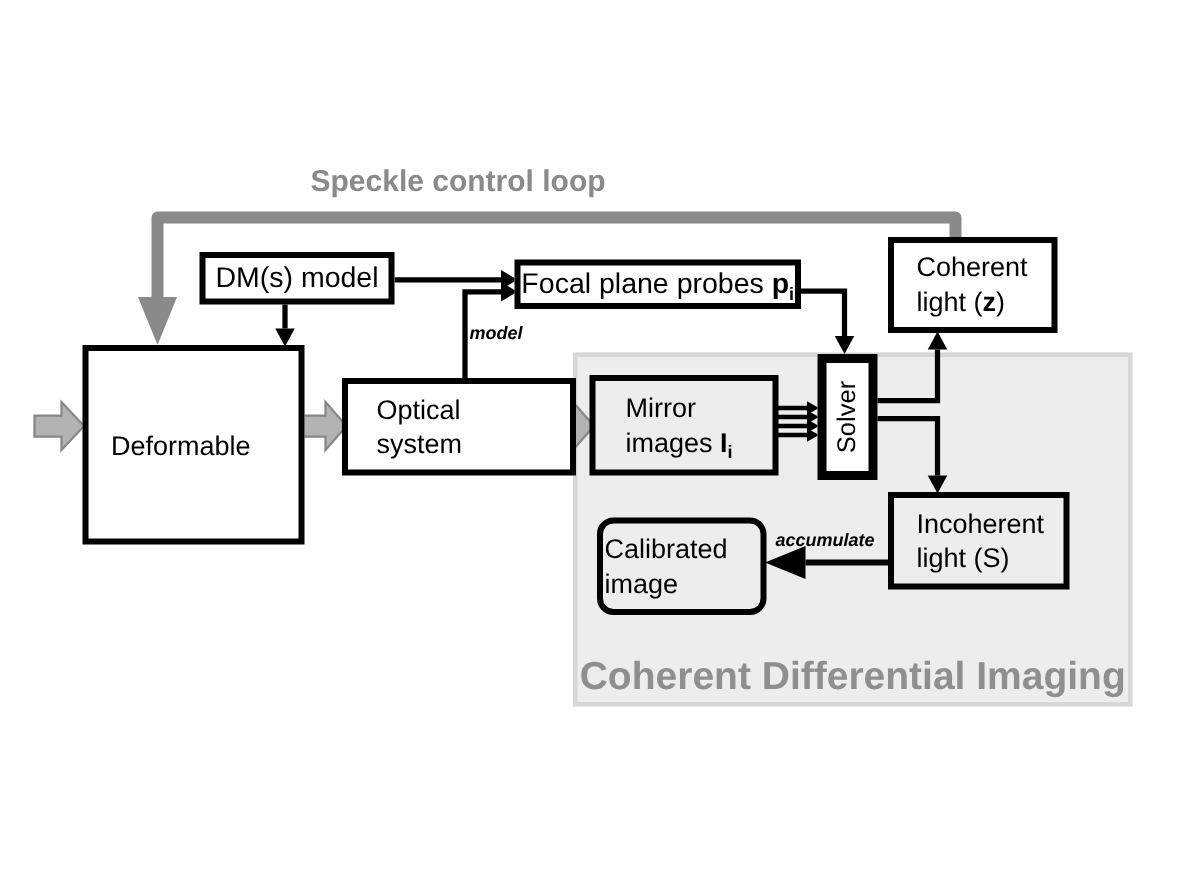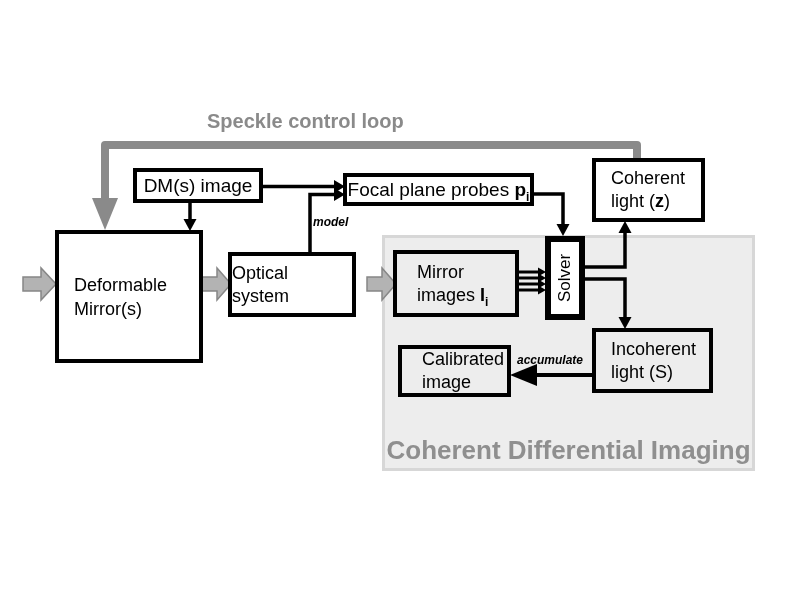--- a/index.html
+++ b/index.html
@@ -39,24 +39,24 @@
   }
   .node.ghost { background: transparent; }
   .node.center { align-items: center; }
   .one-line { font-size: 19px; white-space: nowrap; }
   .two-line { font-size: 18px; line-height: 23px; white-space: nowrap; }
 
   .dm-probes   { left: 133px; top: 168px; width: 130px; height: 35px; }
   .focal       { left: 343px; top: 173px; width: 191px; height: 33px; }
   .coherent    { left: 592px; top: 158px; width: 113px; height: 64px; padding-left: 15px; }
   .deformable  { left: 55px;  top: 230px; width: 148px; height: 133px; padding-left: 15px; line-height: 24px; }
-  .optical     { left: 228px; top: 252px; width: 128px; height: 65px; }
+  .optical     { left: 228px; top: 252px; width: 156px; height: 65px; padding-left: 19px; }
   .output      { left: 393px; top: 250px; width: 126px; height: 67px; padding-left: 20px; }
   .incoherent  { left: 592px; top: 328px; width: 121px; height: 65px; padding-left: 15px; }
-  .calibrated  { left: 398px; top: 345px; width: 113px; height: 52px; padding-left: 20px; }
+  .calibrated  { left: 398px; top: 345px; width: 113px; height: 65px; padding-left: 1px; border-radius: 11px; }
 
   .solver {
     left: 545px; top: 236px; width: 40px; height: 84px;
     border-width: 6px; align-items: center; justify-content: center;
   }
   .solver span {
     transform: rotate(-90deg); font-size: 17px; white-space: nowrap; display: block;
   }
 
   sub { font-size: 12px; line-height: 0; }
@@ -132,38 +132,37 @@
     </g>
     <g>
       <path d="M 593 375 H 537" fill="none" stroke="#000" stroke-width="4"></path>
       <polygon points="537,364 537,386 510,375" fill="#000"></polygon>
     </g>
   </svg>
 
   <div class="abs loop-title">Speckle control loop</div>
 
   <div class="abs node center one-line dm-probes">
-    <span>DM(s) image</span>
+    <span>DM(s) model</span>
   </div>
 
   <div class="abs node center one-line focal">
     <span>
       <span>Focal plane probes</span>
       <b><span>p</span><sub>i</sub></b>
     </span>
   </div>
 
   <div class="abs node two-line coherent">
     <span>Coherent</span>
     <span><span>light (</span><b>z</b><span>)</span></span>
   </div>
 
   <div class="abs node two-line deformable">
     <span>Deformable</span>
-    <span>Mirror(s)</span>
   </div>
 
   <div class="abs node two-line optical">
     <span>Optical</span>
     <span>system</span>
   </div>
 
   <div class="abs node ghost two-line output">
     <span>Mirror</span>
     <span>

